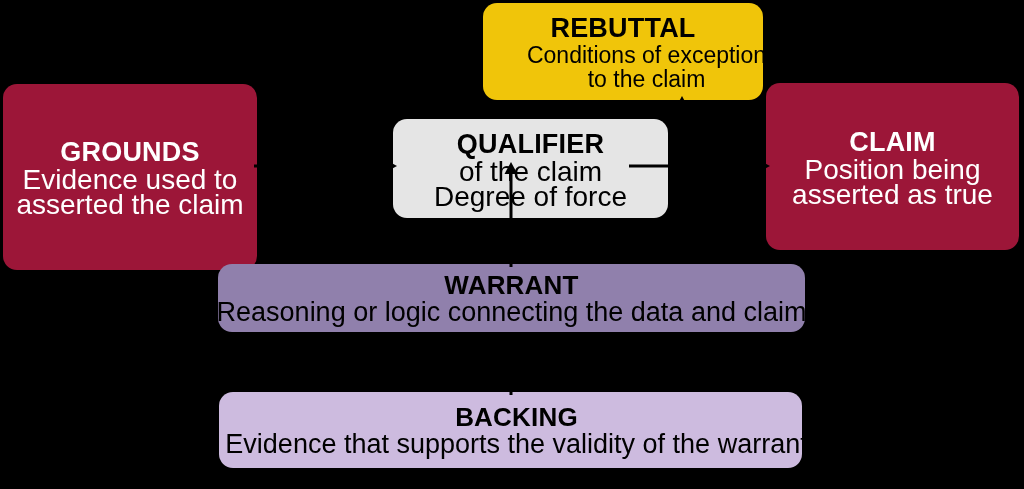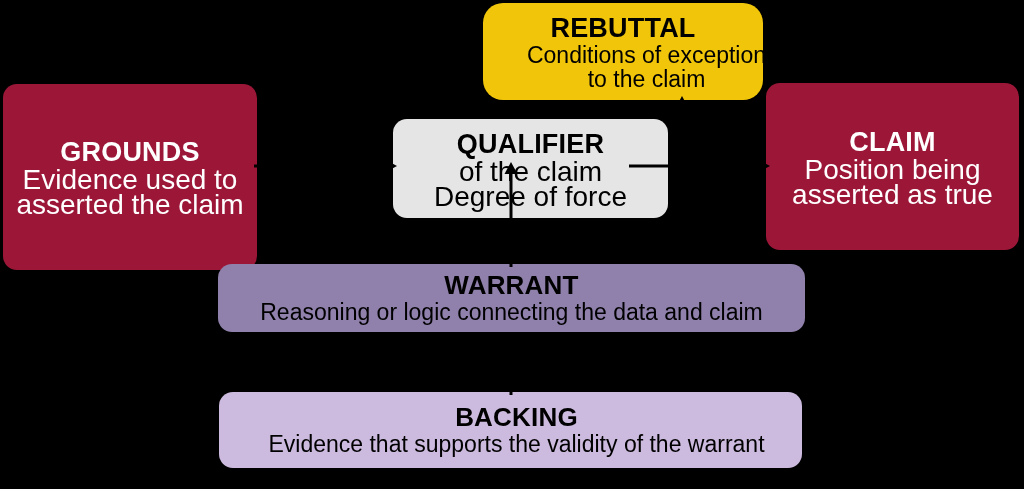--- a/index.html
+++ b/index.html
@@ -32,27 +32,27 @@
     white-space: nowrap;
   }
   .node-desc {
     font-size: 28px;
     line-height: 25px;
   }
   .node-desc .line { display: block; white-space: nowrap; }
 
   
   #node-grounds   { left: 3px;   top: 84px;  width: 254px; height: 186px; background: #9C1638; color: #ffffff; }
-  #node-rebuttal  { left: 483px; top: 3px;   width: 280px; height: 97px;  background: #F0C50A; color: #000000; border-radius: 20px; }
+  #node-rebuttal  { left: 483px; top: 3px;   width: 280px; height: 97px;  background: #F0C50A; color: #000000; }
   #node-rebuttal .node-desc { font-size: 23px; line-height: 24px; margin-left: 47px; }
   #node-qualifier { left: 393px; top: 119px; width: 275px; height: 99px;  background: #e5e5e5; color: #000000; }
   #node-claim     { left: 766px; top: 83px;  width: 253px; height: 167px; background: #9C1638; color: #ffffff; text-align: center; }
   #node-warrant   { left: 218px; top: 264px; width: 587px; height: 68px;  background: #9080AC; color: #000000; }
   #node-warrant .node-title, #node-backing .node-title { font-size: 26px; line-height: 29px; }
-  #node-warrant .node-desc,  #node-backing .node-desc  { font-size: 23px; line-height: 25px; }
+  #node-warrant .node-desc,  #node-backing .node-desc  { font-size: 27px; line-height: 25px; }
   #node-backing   { left: 219px; top: 392px; width: 583px; height: 76px;  background: #CDBBDF; color: #000000; padding-left: 12px; }
 
   
   #connector-layer {
     position: absolute;
     left: 0; top: 0;
     width: 1024px; height: 489px;
     z-index: 2;
     pointer-events: none;
   }

